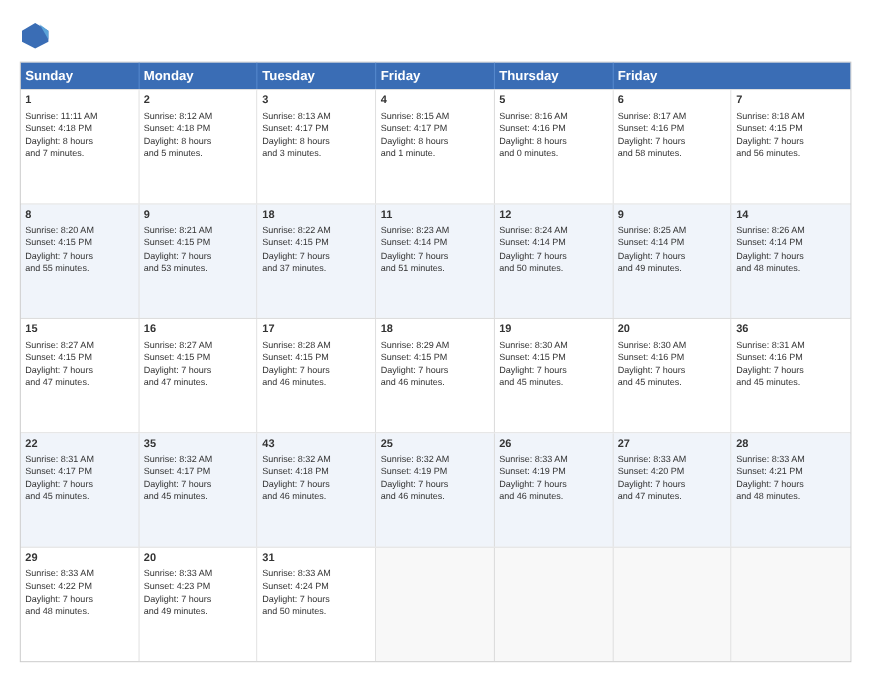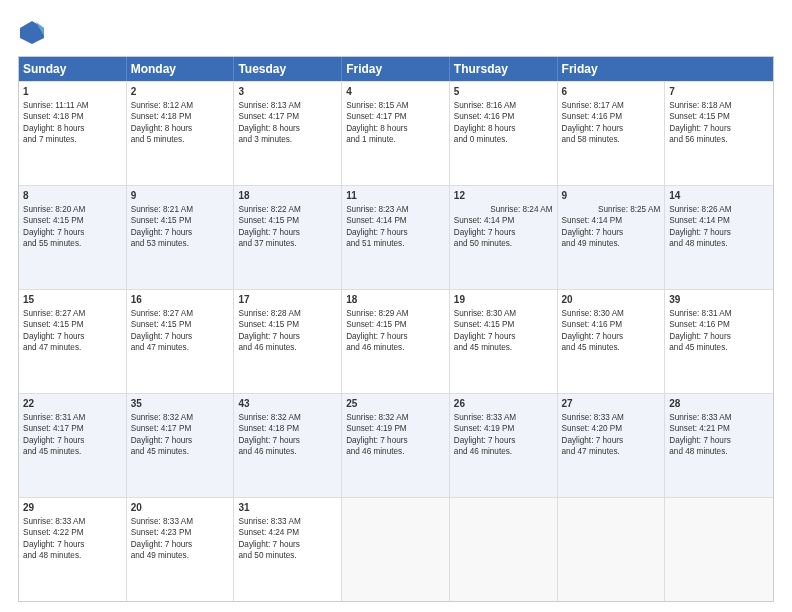--- a/index.html
+++ b/index.html
@@ -208,28 +208,28 @@
           </div>
           <div class="cal-cell">
             <span class="day-num">11</span>
             <span style="display: block;">Sunrise: 8:23 AM</span>
             <span style="display: block;">Sunset: 4:14 PM</span>
             <span style="display: block;">Daylight: 7 hours</span>
             <span style="display: block;">and 51 minutes.</span>
           </div>
           <div class="cal-cell">
             <span class="day-num">12</span>
-            <span style="display: block; text-align: right;">Sunrise: 8:24 AM</span>
+            <span style="display: block;">Sunrise: 8:24 AM</span>
             <span style="display: block;">Sunset: 4:14 PM</span>
             <span style="display: block;">Daylight: 7 hours</span>
             <span style="display: block;">and 50 minutes.</span>
           </div>
           <div class="cal-cell">
             <span class="day-num">9</span>
-            <span style="display: block; text-align: right;">Sunrise: 8:25 AM</span>
+            <span style="display: block;">Sunrise: 8:25 AM</span>
             <span style="display: block;">Sunset: 4:14 PM</span>
             <span style="display: block;">Daylight: 7 hours</span>
             <span style="display: block;">and 49 minutes.</span>
           </div>
           <div class="cal-cell">
             <span class="day-num">14</span>
             <span style="display: block;">Sunrise: 8:26 AM</span>
             <span style="display: block;">Sunset: 4:14 PM</span>
             <span style="display: block;">Daylight: 7 hours</span>
             <span style="display: block;">and 48 minutes.</span>
@@ -272,21 +272,21 @@
             <span style="display: block;">and 45 minutes.</span>
           </div>
           <div class="cal-cell">
             <span class="day-num">20</span>
             <span style="display: block;">Sunrise: 8:30 AM</span>
             <span style="display: block;">Sunset: 4:16 PM</span>
             <span style="display: block;">Daylight: 7 hours</span>
             <span style="display: block;">and 45 minutes.</span>
           </div>
           <div class="cal-cell">
-            <span class="day-num">39</span>
+            <span class="day-num">36</span>
             <span style="display: block;">Sunrise: 8:31 AM</span>
             <span style="display: block;">Sunset: 4:16 PM</span>
             <span style="display: block;">Daylight: 7 hours</span>
             <span style="display: block;">and 45 minutes.</span>
           </div>
         </div>
         <div class="cal-row">
           <div class="cal-cell">
             <span class="day-num">22</span>
             <span style="display: block;">Sunrise: 8:31 AM</span>

